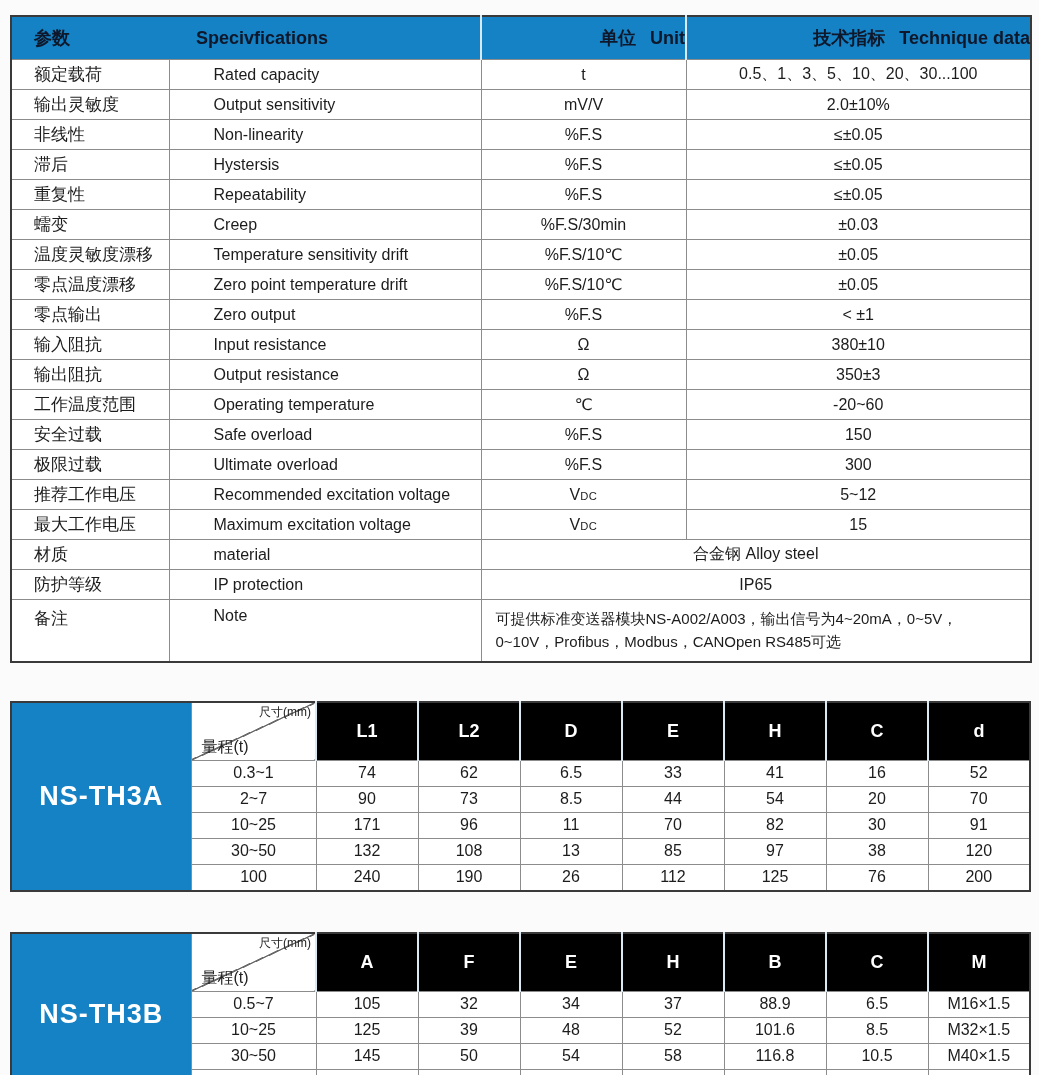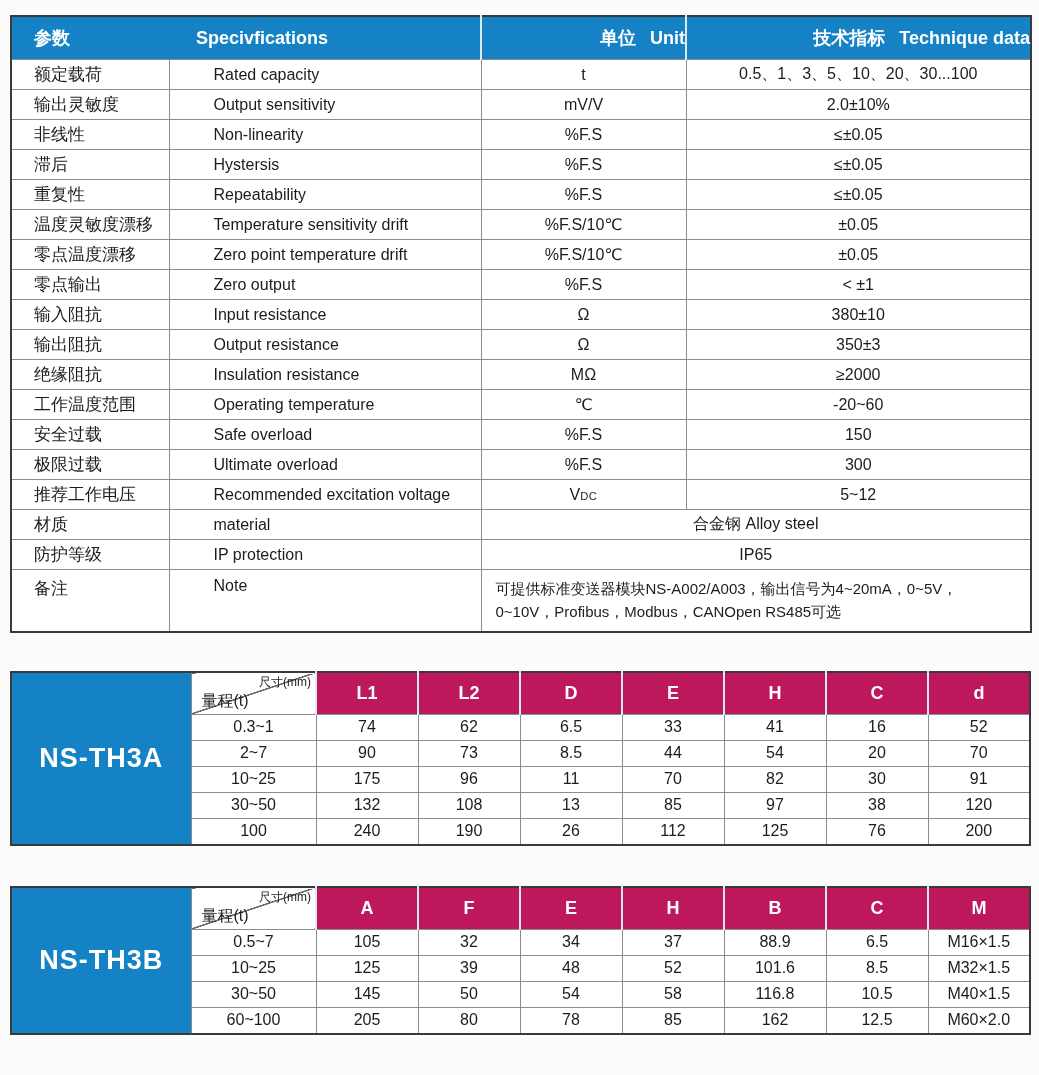--- a/index.html
+++ b/index.html
@@ -9,21 +9,21 @@
     font-family:"Liberation Sans","DejaVu Sans",sans-serif;
     -webkit-font-smoothing:antialiased;
   }
   .page{padding:15px 9px 0 10px;}
 
   table{border-collapse:collapse;table-layout:fixed;background:#fff;}
   table.spec, table.dim{width:1020px;border:2px solid #3a3a3a;}
 
   
   .spec th{
-    background:#1482c4;color:#ffffff;height:42px;
+    background:#1482c4;color:#0f172a;height:42px;
     font-size:18px;font-weight:bold;padding:0;
   }
   .spec th.h-parm{text-align:left;padding-left:22px;}
   .spec th.h-spec{text-align:left;padding-left:27px;}
   .spec th.h-unit,.spec th.h-data{text-align:right;border-left:2px solid #d9eaf5;}
   .spec th .cnh{margin-right:14px;}
   .spec td{
     border:1px solid #8c8c8c;height:29px;color:#1c1c1c;
     font-size:16px;padding:0;
   }
@@ -40,22 +40,22 @@
   
   table.dim td{border:1px solid #8c8c8c;}
   .dim{margin-top:38px;}
   .dim.second{margin-top:40px;}
   .dim td.model{
     background:#1482c4;color:#ffffff;border:1px solid #1482c4;
     font-size:27px;font-weight:bold;text-align:center;letter-spacing:1px;
     border-right:1px solid #8c8c8c;
   }
   .dim th.dimcol{
-    background:#be185d;color:#fff;height:33px;
-    font-size:18px;font-weight:bold;padding:4px;
+    background:#000000;color:#fff;height:33px;
+    font-size:18px;font-weight:bold;padding:12px;
     border-left:2px solid #d9eaf5;
   }
   .dim td.diag{
     position:relative;background:#fff;padding:0;height:33px;
     background-image:linear-gradient(to bottom right,
       transparent calc(50% - 0.8px), #6a6a6a calc(50% - 0.8px),
       #6a6a6a calc(50% + 0.8px), transparent calc(50% + 0.8px));
     margin-left:16px;
   }
   .diag-top{position:absolute;top:1px;right:4px;font-size:12px;color:#222;}
@@ -108,20 +108,26 @@
           <td class="unit">%F.S</td>
           <td class="val">≤±0.05</td>
         </tr>
         <tr>
           <td class="cn">重复性</td>
           <td class="en">Repeatability</td>
           <td class="unit">%F.S</td>
           <td class="val">≤±0.05</td>
         </tr>
         <tr>
+          <td class="cn">蠕变</td>
+          <td class="en">Creep</td>
+          <td class="unit">%F.S/30min</td>
+          <td class="val">±0.03</td>
+        </tr>
+        <tr>
           <td class="cn">温度灵敏度漂移</td>
           <td class="en">Temperature sensitivity drift</td>
           <td class="unit">%F.S/10℃</td>
           <td class="val">±0.05</td>
         </tr>
         <tr>
           <td class="cn">零点温度漂移</td>
           <td class="en">Zero point temperature drift</td>
           <td class="unit">%F.S/10℃</td>
           <td class="val">±0.05</td>
@@ -138,26 +144,20 @@
           <td class="unit">Ω</td>
           <td class="val">380±10</td>
         </tr>
         <tr>
           <td class="cn">输出阻抗</td>
           <td class="en">Output resistance</td>
           <td class="unit">Ω</td>
           <td class="val">350±3</td>
         </tr>
         <tr>
-          <td class="cn">绝缘阻抗</td>
-          <td class="en">Insulation resistance</td>
-          <td class="unit">MΩ</td>
-          <td class="val">≥2000</td>
-        </tr>
-        <tr>
           <td class="cn">工作温度范围</td>
           <td class="en">Operating temperature</td>
           <td class="unit">℃</td>
           <td class="val">-20~60</td>
         </tr>
         <tr>
           <td class="cn">安全过载</td>
           <td class="en">Safe overload</td>
           <td class="unit">%F.S</td>
           <td class="val">150</td>
@@ -166,20 +166,26 @@
           <td class="cn">极限过载</td>
           <td class="en">Ultimate overload</td>
           <td class="unit">%F.S</td>
           <td class="val">300</td>
         </tr>
         <tr>
           <td class="cn">推荐工作电压</td>
           <td class="en">Recommended excitation voltage</td>
           <td class="unit">V<span class="sub">DC</span></td>
           <td class="val">5~12</td>
+        </tr>
+        <tr>
+          <td class="cn">最大工作电压</td>
+          <td class="en">Maximum excitation voltage</td>
+          <td class="unit">V<span class="sub">DC</span></td>
+          <td class="val">15</td>
         </tr>
         <tr>
           <td class="cn">材质</td>
           <td class="en">material</td>
           <td class="merged" colspan="2">合金钢  Alloy steel</td>
         </tr>
         <tr>
           <td class="cn">防护等级</td>
           <td class="en">IP protection</td>
           <td class="merged" colspan="2">IP65</td>
@@ -237,21 +243,21 @@
             <td class="dval">90</td>
             <td class="dval">73</td>
             <td class="dval">8.5</td>
             <td class="dval">44</td>
             <td class="dval">54</td>
             <td class="dval">20</td>
             <td class="dval">70</td>
           </tr>
           <tr>
             <td class="range">10~25</td>
-            <td class="dval">175</td>
+            <td class="dval">171</td>
             <td class="dval">96</td>
             <td class="dval">11</td>
             <td class="dval">70</td>
             <td class="dval">82</td>
             <td class="dval">30</td>
             <td class="dval">91</td>
           </tr>
           <tr>
             <td class="range">30~50</td>
             <td class="dval">132</td>

